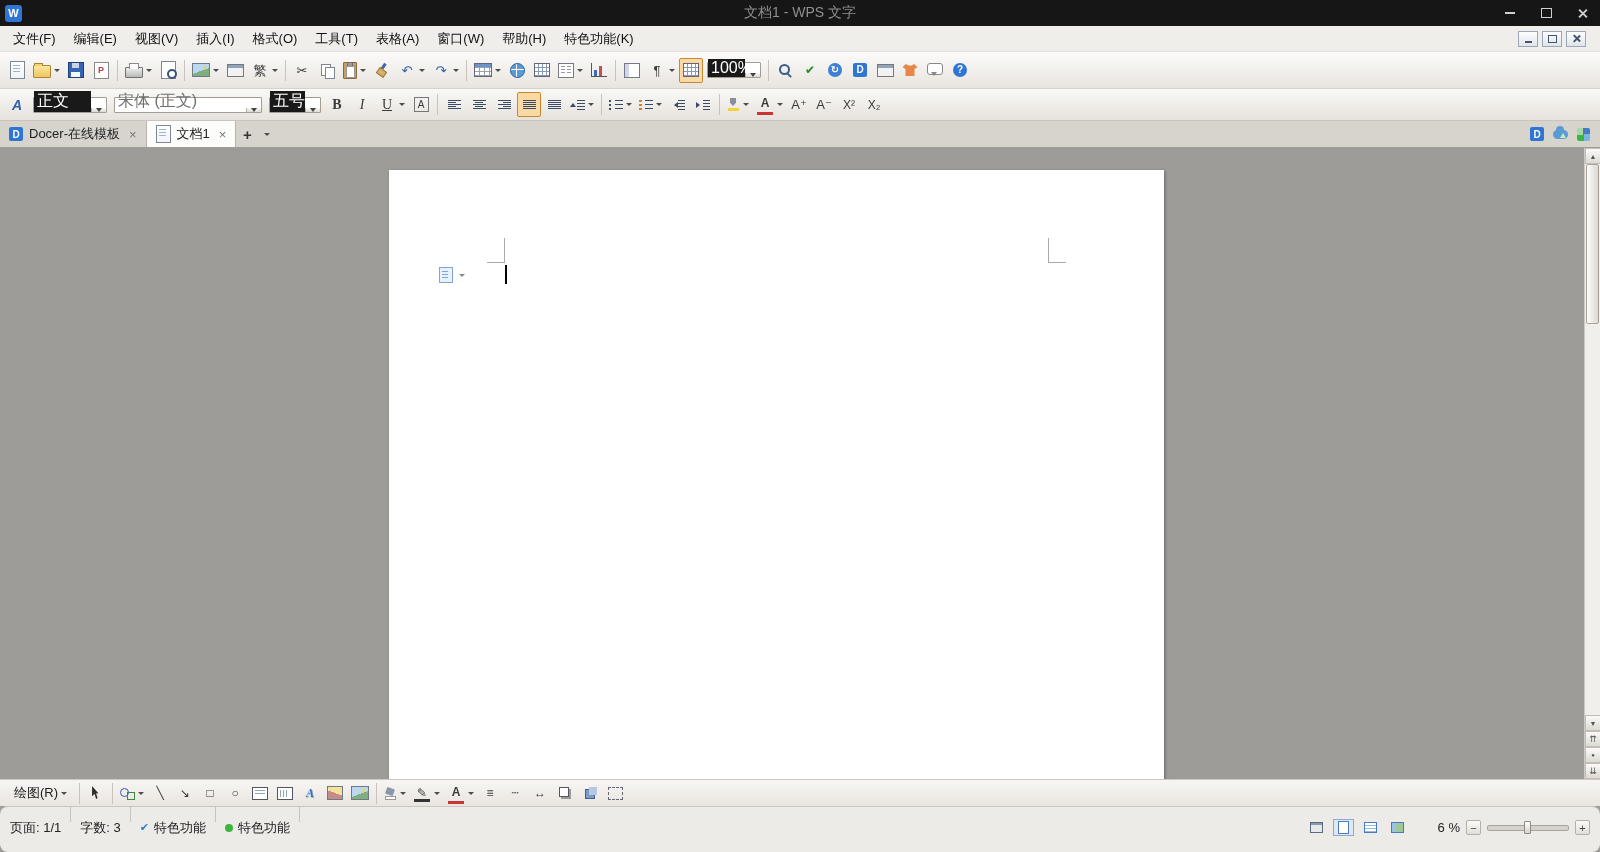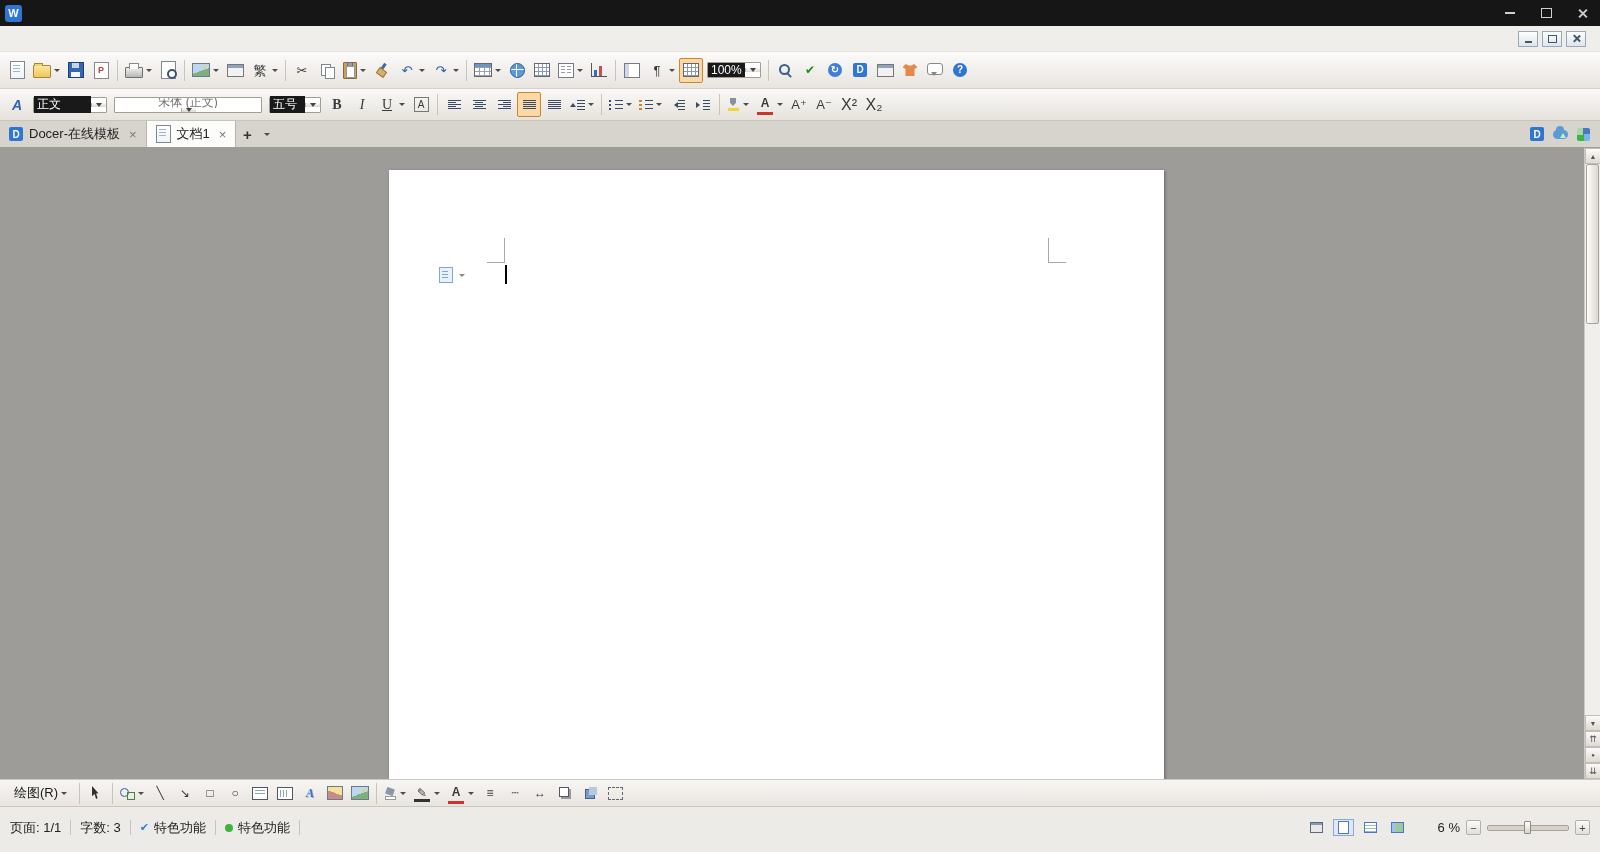--- a/index.html
+++ b/index.html
@@ -32,29 +32,29 @@
   .stdbar{position:absolute;top:52px;left:0;right:0;height:37px;background:linear-gradient(#fcfbfa,#e8e4df);
     border-bottom:1px solid #d6d1ca;display:flex;align-items:center;padding:0 5px;box-sizing:border-box;gap:1px;}
   .fmtbar{position:absolute;top:89px;left:0;right:0;height:32px;background:linear-gradient(#faf9f7,#e6e2dc);
     border-bottom:1px solid #c9c4bd;display:flex;align-items:center;padding:0 5px;box-sizing:border-box;gap:1px;}
   .tbtn{height:25px;min-width:24px;padding:0 2px;display:inline-flex;align-items:center;justify-content:center;
     border:1px solid transparent;border-radius:2px;position:relative;box-sizing:border-box;}
   .tbtn.on{background:#fbd9a5;border-color:#c98633;}
   .tbtn.lbl{padding:0 7px;font-size:13px;color:#1a1a1a;}
   .sep{width:1px;height:21px;background:#c8c3bc;margin:0 3px;display:inline-block;flex:none;}
   .dd{width:0;height:0;border-left:3px solid transparent;border-right:3px solid transparent;border-top:3px solid #4c4c4c;margin-left:3px;display:inline-block;}
-  .combo{height:16px;background:#fff;border:1px solid #a39d94;display:inline-flex;align-items:center;margin:0 3px;font-size:12px;border-radius:1px;box-sizing:border-box;flex:none;}
+  .combo{height:16px;background:#fff;border:1px solid #a39d94;display:inline-flex;align-items:flex-end;margin:0 3px;font-size:16px;border-radius:1px;box-sizing:border-box;flex:none;}
   .combo .val{flex:1;display:flex;align-items:center;padding:0 3px;white-space:nowrap;overflow:hidden;color:#1a1a1a;}
   .combo.sel .val{background:#191919;color:#fff;}
   .combo.muted .val{color:#6f6f6f;}
   .combo .carrow{width:14px;background:linear-gradient(#f8f7f5,#ddd9d3);border-left:1px solid #b3ada4;display:flex;align-items:center;justify-content:center;}
   .combo .carrow::after{content:"";border-left:3px solid transparent;border-right:3px solid transparent;border-top:4px solid #444;}
   
   .ic{width:18px;height:18px;display:inline-flex;align-items:center;justify-content:center;font-size:13px;color:#3a3a3a;position:relative;line-height:1;flex:none;}
-  .c-blue{color:#2f5fae}.c-green{color:#1f8a1f;font-size:12px}.ic-g12{font-size:16px}
+  .c-blue{color:#2f5fae}.c-green{color:#1f8a1f;font-size:12px}.ic-g12{font-size:12px}
   .ic-page{width:13px;height:16px;background:linear-gradient(#fff,#f1f3f7);border:1px solid #7d8693;}
   .ic-page::after{content:"";position:absolute;left:2px;top:3px;width:7px;height:8px;background:repeating-linear-gradient(#9fb3d1 0 1px,transparent 1px 3px);}
   .ic-folder{width:16px;height:11px;margin-top:3px;background:linear-gradient(#fbe69c,#f0c75f);border:1px solid #ab8534;border-radius:1px;}
   .ic-folder::before{content:"";position:absolute;top:-3px;left:0;width:7px;height:2px;background:#f4d271;border:1px solid #ab8534;border-bottom:none;}
   .ic-floppy{width:14px;height:14px;background:#3466b4;border:1px solid #1f3f74;}
   .ic-floppy::before{content:"";position:absolute;top:0;left:3px;width:7px;height:5px;background:#c9d4e6;}
   .ic-floppy::after{content:"";position:absolute;bottom:0;left:2px;width:9px;height:5px;background:#f4f6fa;}
   .ic-pdfbox{width:13px;height:15px;background:#fff;border:1px solid #888;color:#c23b3b;font-size:9px;font-weight:bold;}
   .ic-printer{width:16px;height:9px;margin-top:5px;background:linear-gradient(#efefef,#b7b7b7);border:1px solid #6f6f6f;border-radius:1px;}
   .ic-printer::before{content:"";position:absolute;top:-5px;left:3px;width:8px;height:5px;background:#fff;border:1px solid #8a8a8a;border-bottom:none;}
@@ -170,21 +170,21 @@
   .sb-up{top:0}
   .sb-down{bottom:48px}.sb-prev{bottom:32px;font-size:9px}.sb-obj{bottom:16px;font-size:6px}.sb-next{bottom:0;font-size:9px}
   .sthumb{position:absolute;left:1px;top:16px;width:13px;height:160px;background:linear-gradient(90deg,#fdfdfc,#dcd8d2);border:1px solid #a8a29a;border-radius:2px;box-sizing:border-box;}
   
   .drawbar{position:absolute;left:0;right:0;bottom:46px;height:27px;background:linear-gradient(#f7f5f3,#e9e5e0);
     border-top:1px solid #cdc8c2;display:flex;align-items:center;padding:0 6px;box-sizing:border-box;gap:1px;}
   .drawbar .tbtn{height:22px;}
   .drawbar .ic{font-size:12px;}
   
   .statusbar{position:absolute;left:0;right:0;bottom:0;height:46px;background:#edebe7;border-top:1px solid #cbc6c0;
-    display:flex;align-items:center;padding:0 10px 4px;box-sizing:border-box;color:#222;}
+    display:flex;padding:0 10px 4px;box-sizing:border-box;color:#222;border-radius:8px;}
   .sb-sep{width:1px;height:15px;background:#c8c3bd;margin:0 9px;}
   .sb-item{display:flex;align-items:center;gap:5px;}
   .sb-check{color:#2f7fd0;font-size:11px;}
   .sb-dot{width:8px;height:8px;border-radius:50%;background:#3db53d;display:inline-block;}
   .sb-right{margin-left:auto;display:flex;align-items:center;gap:6px;}
   .vbtn{width:21px;height:17px;display:flex;align-items:center;justify-content:center;border:1px solid transparent;box-sizing:border-box;}
   .vbtn.on{border-color:#8fa8d0;background:#dfe8f6;}
   .vi1{width:11px;height:9px;border:1px solid #5a6b7d;background:linear-gradient(#8a9aac 0 2px,#e8e8e8 2px);}
   .vi2{width:9px;height:11px;background:#fff;border:1px solid #4a78c2;}
   .vi3{width:11px;height:9px;border:1px solid #4a78c2;background:repeating-linear-gradient(#fff 0 2px,#9cb8e0 2px 3px);}
@@ -193,34 +193,47 @@
   .zbtn{width:15px;height:15px;display:flex;align-items:center;justify-content:center;border:1px solid #b5b0a8;
     background:linear-gradient(#fcfbfa,#e2ded8);border-radius:2px;font-size:11px;color:#444;box-sizing:border-box;}
   .ztrack{width:80px;height:4px;background:#d5d1cb;border:1px solid #aaa49c;border-radius:2px;position:relative;}
   .zthumb{position:absolute;left:36px;top:-5px;width:7px;height:13px;background:linear-gradient(#fdfdfc,#d8d4ce);border:1px solid #8f8a82;border-radius:1px;box-sizing:border-box;}
 </style>
 </head>
 <body>
 
 <div class="titlebar">
   <span class="logo">W</span>
+  <span class="wtitle">文档1 - WPS 文字</span>
   <span class="wctrls">
     <span class="wc">
         <span class="wi-min"></span>
       </span>
     <span class="wc">
         <span class="wi-max"></span>
       </span>
     <span class="wc">
         <span class="wi-x"></span>
       </span>
   </span>
 </div>
 
 <div class="menubar">
+  <span class="menus" id="menus">
+      <span class="menu">文件(F)</span>
+      <span class="menu">编辑(E)</span>
+      <span class="menu">视图(V)</span>
+      <span class="menu">插入(I)</span>
+      <span class="menu">格式(O)</span>
+      <span class="menu">工具(T)</span>
+      <span class="menu">表格(A)</span>
+      <span class="menu">窗口(W)</span>
+      <span class="menu">帮助(H)</span>
+      <span class="menu">特色功能(K)</span>
+    </span>
   <span class="mctrls">
     <span class="mc">
         <span class="mi-min"></span>
       </span>
     <span class="mc">
         <span class="mi-max"></span>
       </span>
     <span class="mc">
         <span class="mi-x"></span>
       </span>
@@ -344,21 +357,21 @@
   </div>
 
 <div class="fmtbar" id="fmtbar">
     <span class="tbtn">
       <span class="ic ic-styles">A</span>
     </span>
     <span class="combo sel" style="width: 74px;">
       <span class="val">正文</span>
       <span class="carrow"></span>
     </span>
-    <span class="combo muted" style="width: 148px; flex-direction: column;">
+    <span class="combo muted" style="width: 148px;">
       <span class="val">宋体 (正文)</span>
       <span class="carrow"></span>
     </span>
     <span class="combo sel" style="width: 52px;">
       <span class="val">五号</span>
       <span class="carrow"></span>
     </span>
     <span class="tbtn">
       <span class="ic ic-bold">B</span>
     </span>

